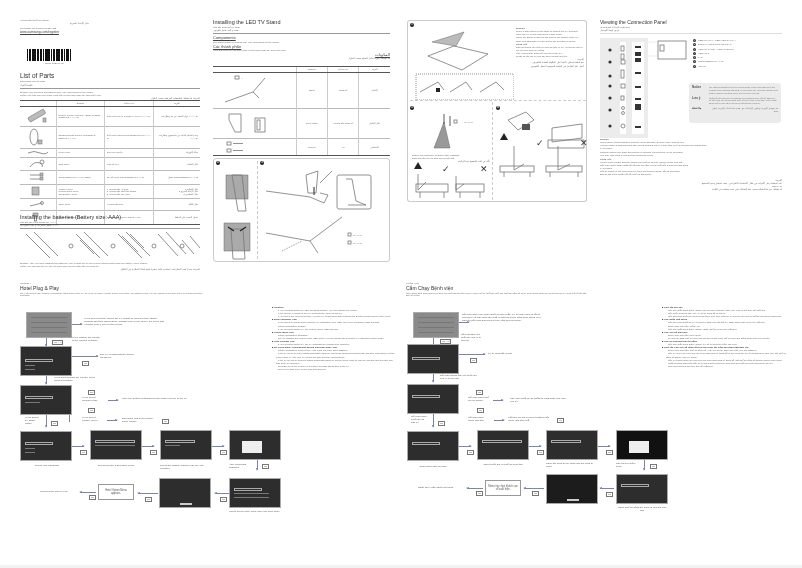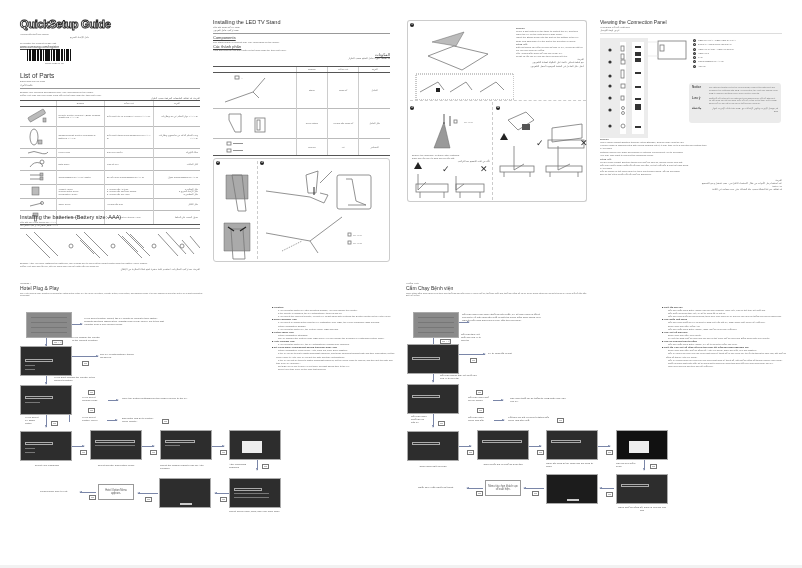--- a/index.html
+++ b/index.html
@@ -48,21 +48,20 @@
   .notebox .row b { font-size: 3px; color: #555; min-width: 14px; }
   .num-circle { display: inline-block; width: 4px; height: 4px; border-radius: 50%; background: #222; color: #fff; font-size: 2.6px; line-height: 4px; text-align: center; font-weight: bold; }
   .warn { width: 0; height: 0; border-left: 4px solid transparent; border-right: 4px solid transparent; border-bottom: 7px solid #222; position: absolute; }
   .check { position: absolute; font-size: 9px; color: #333; }
   .footer-line { position: absolute; left: 0; right: 0; bottom: 0; height: 3px; background: #f2f2f2; }
 </style>
 </head>
 <body>
 
 <div class="abs" style="left:20px; top:17px; width:180px;">
-  <div class="title-main">QuickSetup Guide</div>
   <div class="tiny" style="margin-top:2px;">Hướng dẫn thiết lập nhanh</div>
   <div class="tiny" style="text-align:left; padding-left:50px;">دليل الإعداد السريع</div>
   <div class="tiny" style="margin-top:2px;">To register the product please visit</div>
   <div class="url">www.samsung.com/register</div>
 </div>
 
 <div class="abs" style="left:27px; top:49px; width:55px;">
   <div class="barcode">
     <span style="width:1px"></span>
       <span style="width:0.5px"></span>

